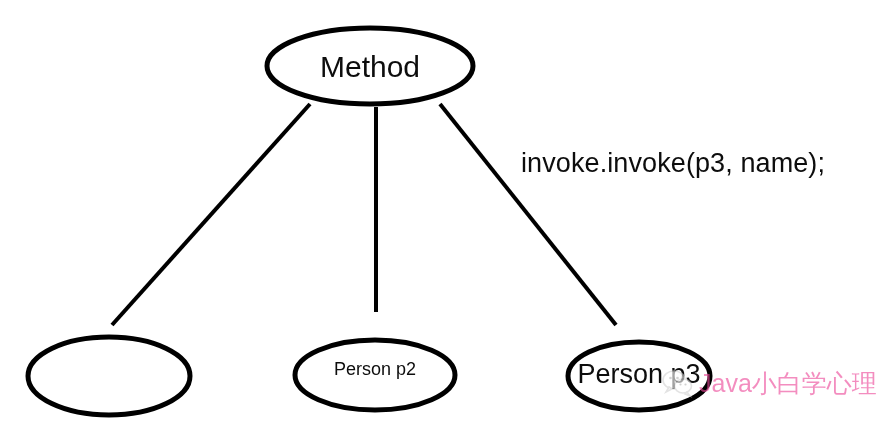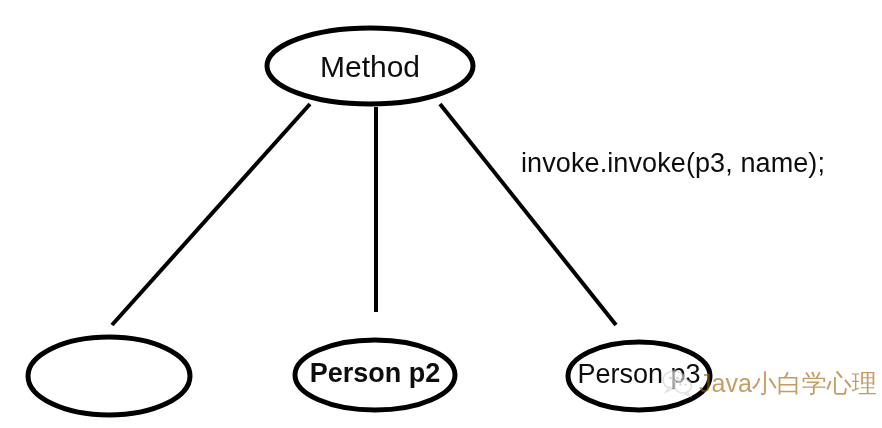--- a/index.html
+++ b/index.html
@@ -41,22 +41,21 @@
   #label-p1 {
     left: 28px;
     top: 360px;
     width: 162px;
     font-size: 27px;
   }
   #label-p2 {
     left: 295px;
     top: 360px;
     width: 160px;
-    font-size: 27px;
-    font-weight: bold;
+    font-size: 18px;
   }
   #label-p3 {
     left: 568px;
     top: 361px;
     width: 142px;
     font-size: 27px;
   }
   #annotation-invoke {
     position: absolute;
     left: 521px;
@@ -78,21 +77,21 @@
     pointer-events: none;
   }
   #watermark-logo {
     width: 34px;
     height: 30px;
     flex: 0 0 auto;
   }
   #watermark-text {
     font-family: "Liberation Sans", sans-serif;
     font-size: 25px;
-    color: #a16207;
+    color: #ec4899;
     white-space: nowrap;
     line-height: 1;
   }
 </style>
 </head>
 <body>
 
 <div id="canvas">
 
   <svg id="diagram-svg" viewBox="0 0 882 428" xmlns="http://www.w3.org/2000/svg">

